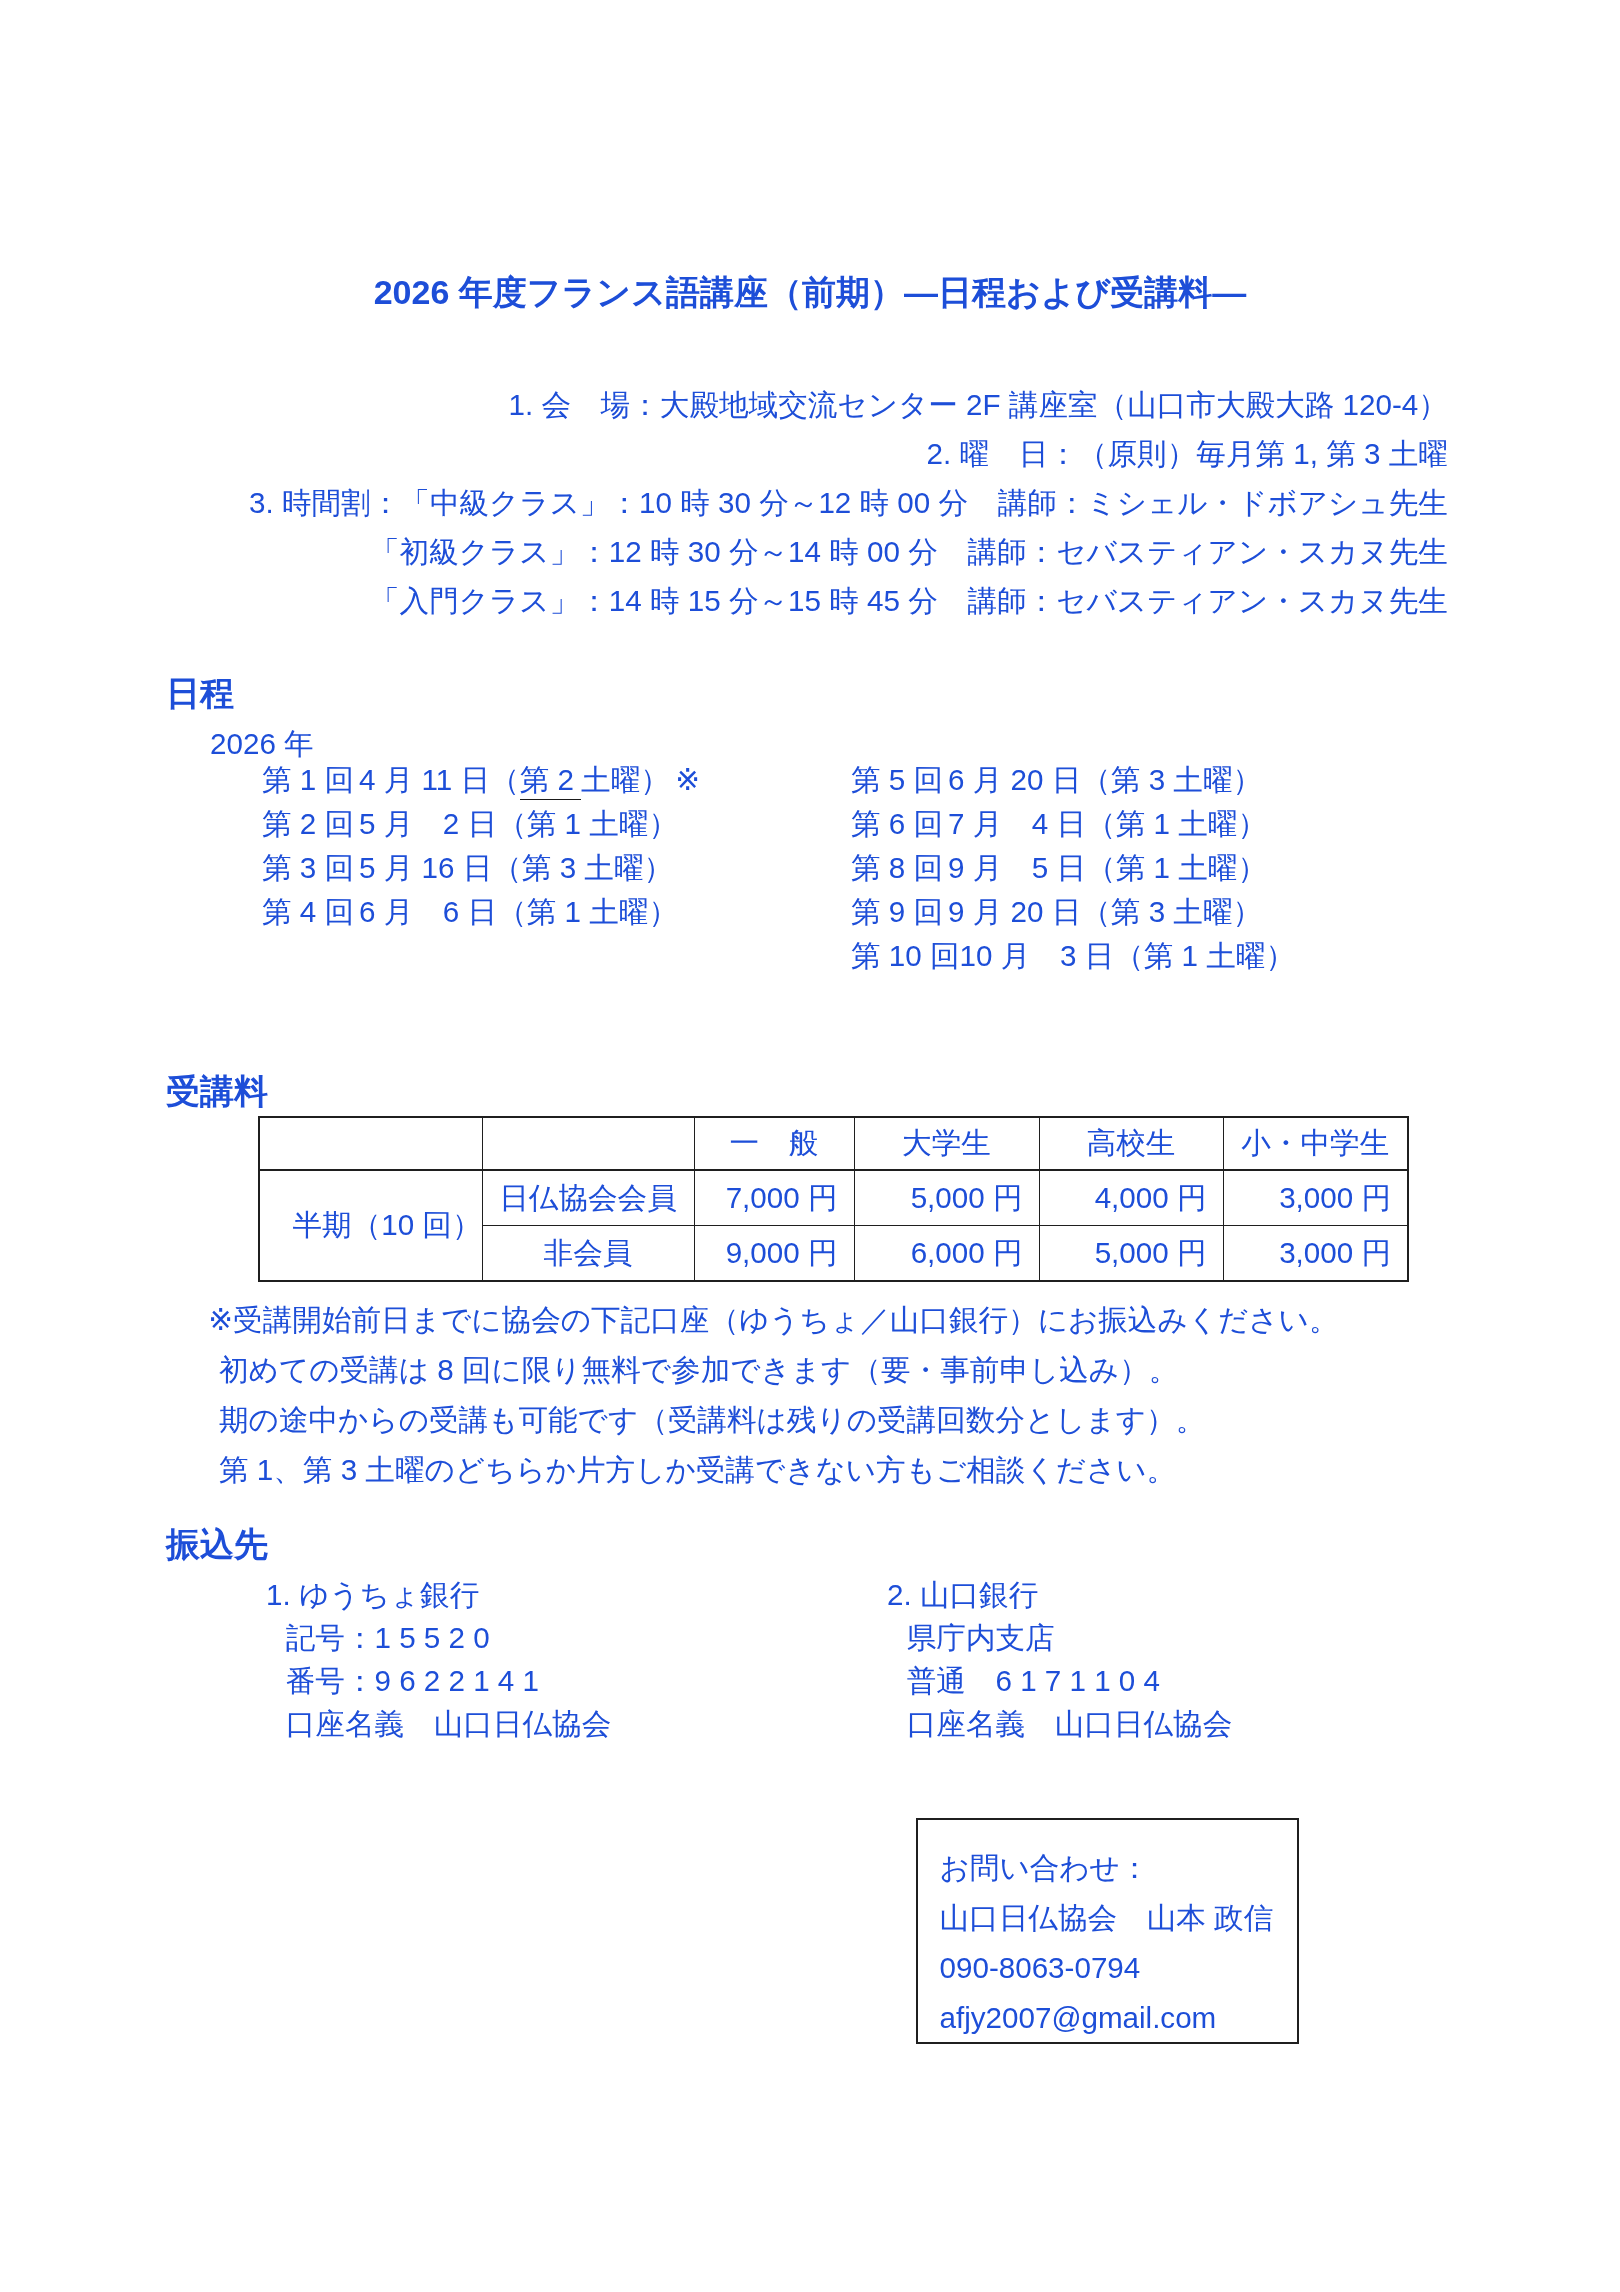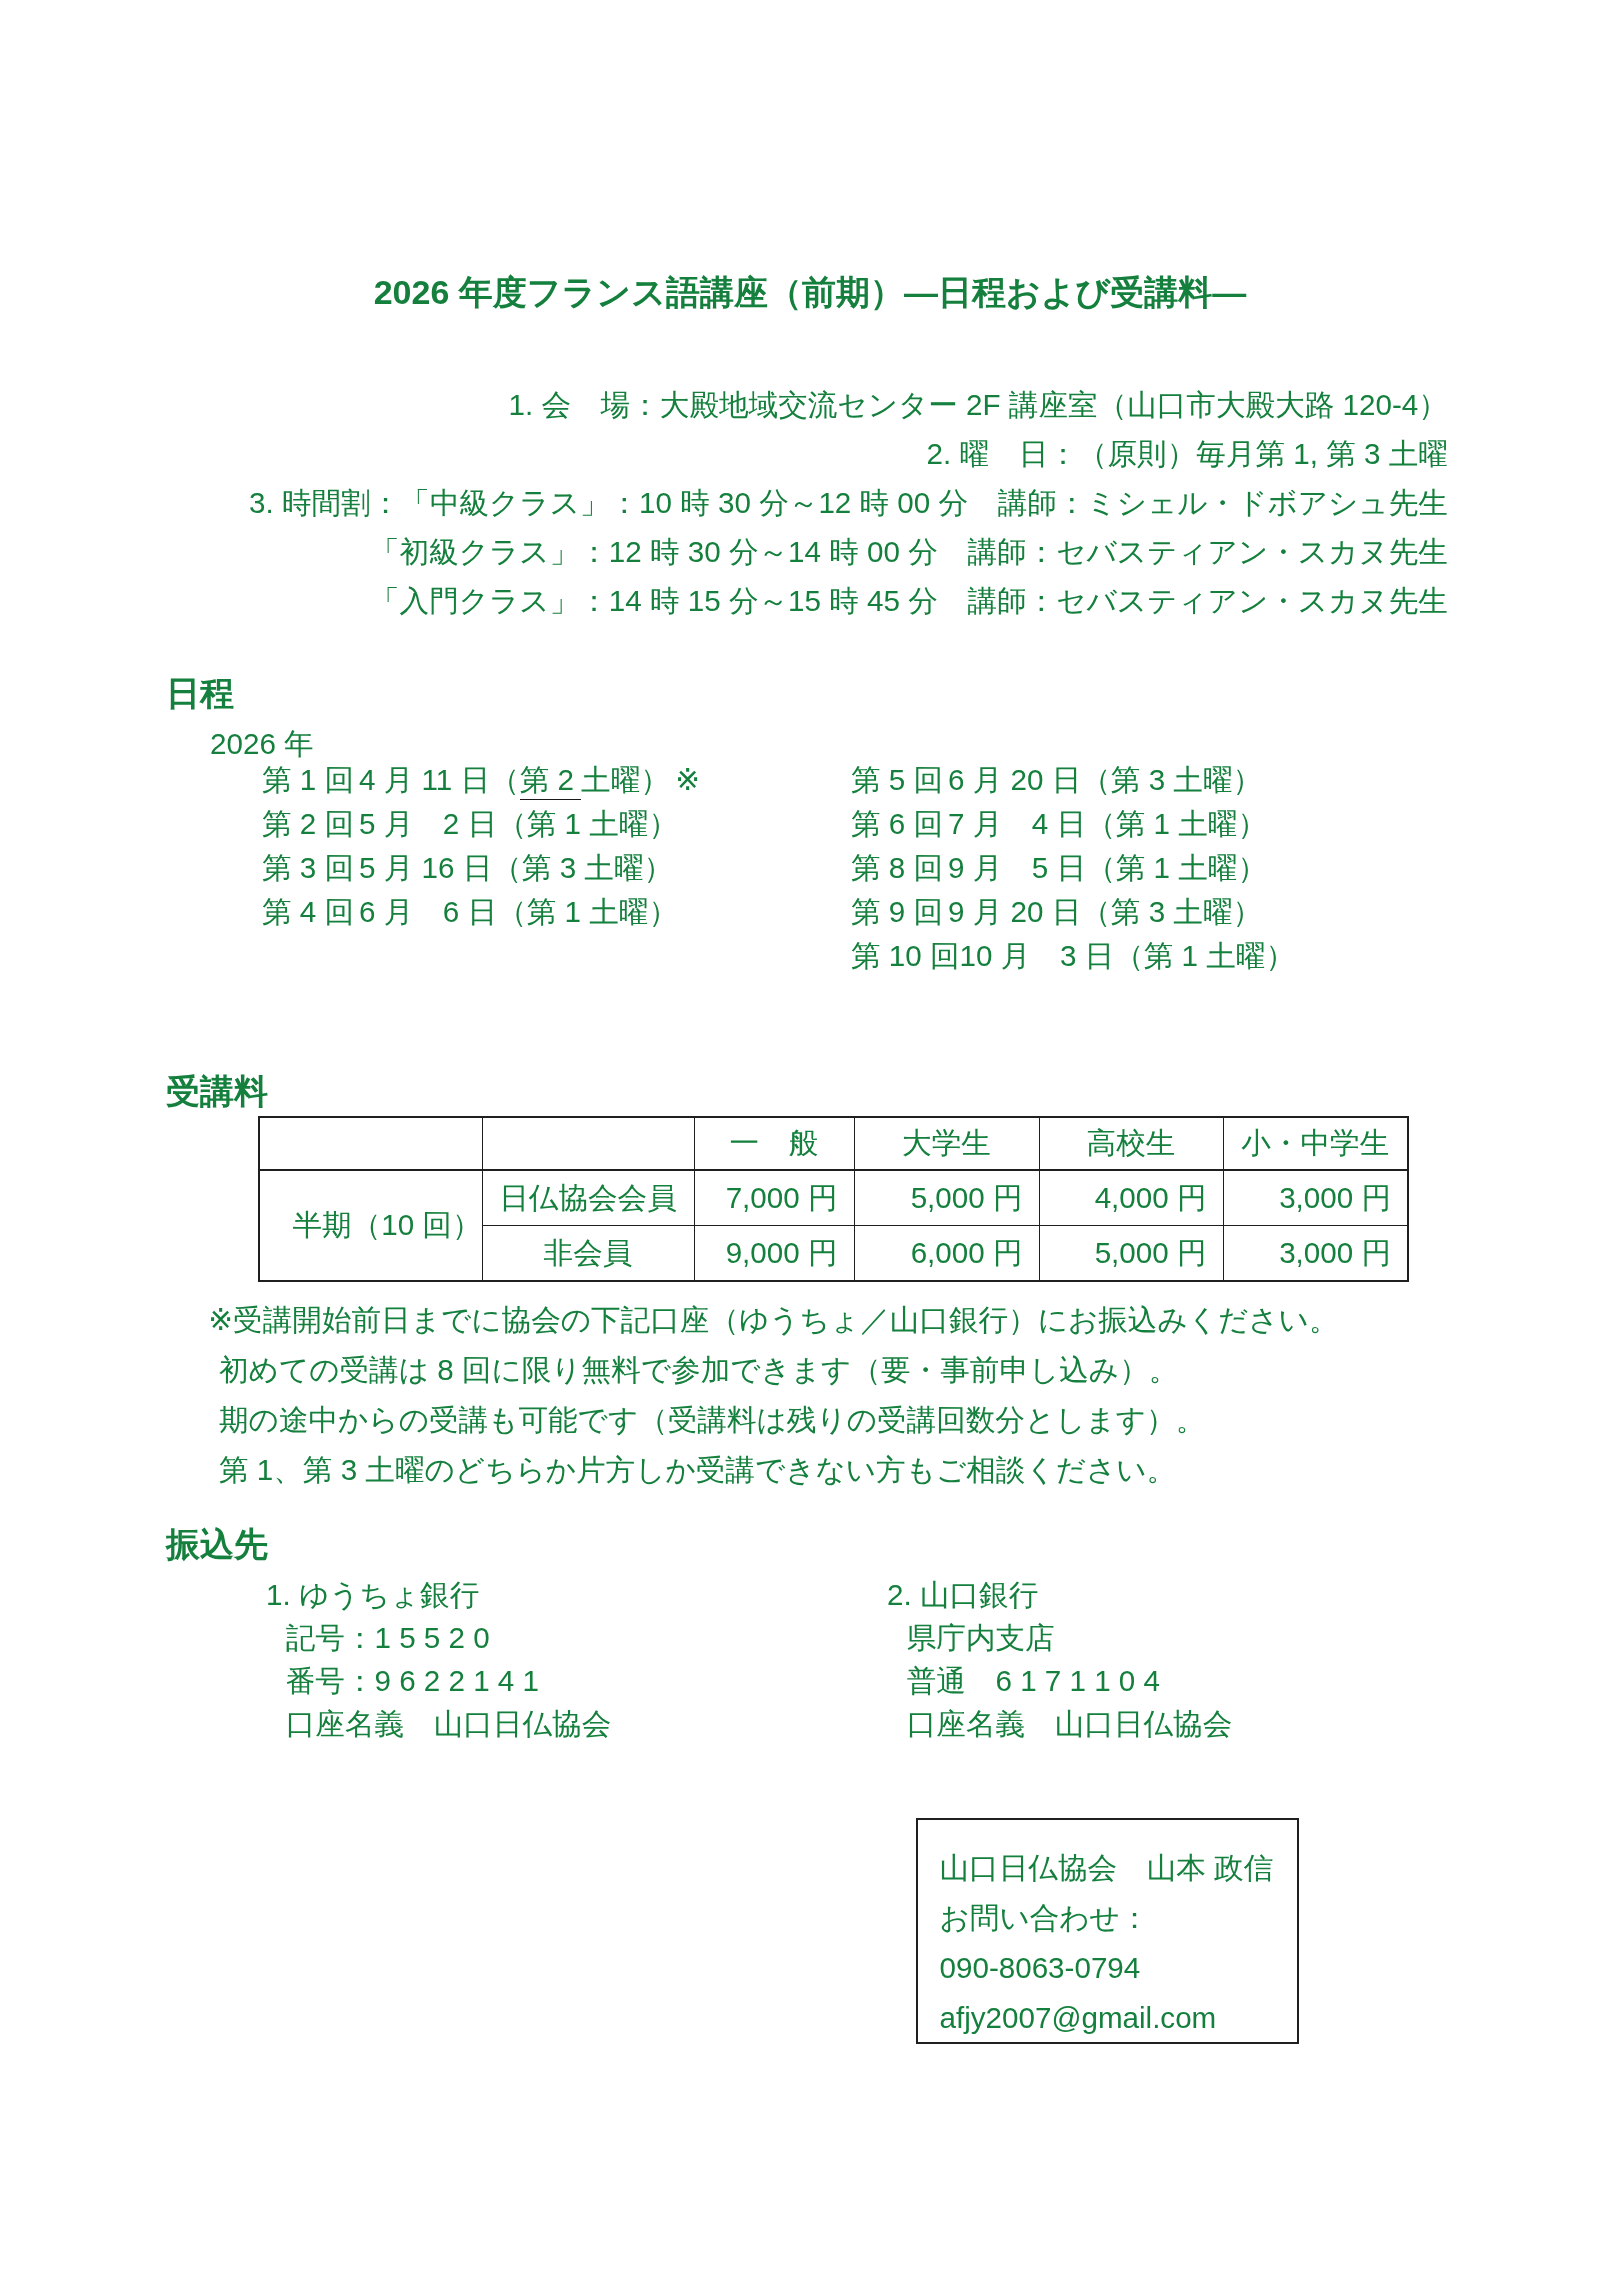--- a/index.html
+++ b/index.html
@@ -1,21 +1,21 @@
 <!DOCTYPE html>
 <html style="font-size:14.3px"><head>
 <meta charset="utf-8">
 <style>
   html,body{margin:0;padding:0;background:#e8e8e8;}
   .page{
     position:relative;
     width:1620px;height:2293px;
     background:#ffffff;
     font-family:"Liberation Sans","DejaVu Sans",sans-serif;
-    color:#15803d;
+    color:#1d4ed8;
     overflow:hidden;
   }
   .abs{position:absolute;}
   .doc-title{
     top:271px;left:0;width:100%;
     text-align:center;
     font-size:34px;font-weight:bold;
     line-height:43px;
     white-space:nowrap;
   }
@@ -181,20 +181,20 @@
   </div>
 
   <div class="abs bank bank-right">
     <div class="bank-line">2. 山口銀行</div>
     <div class="bank-line detail">県庁内支店</div>
     <div class="bank-line detail">普通　6 1 7 1 1 0 4</div>
     <div class="bank-line detail">口座名義　山口日仏協会</div>
   </div>
 
   <div class="abs contact-box">
+    <div class="contact-line">お問い合わせ：</div>
     <div class="contact-line">山口日仏協会　山本 政信</div>
-    <div class="contact-line">お問い合わせ：</div>
     <div class="contact-line">090-8063-0794</div>
     <div class="contact-line">afjy2007@gmail.com</div>
   </div>
 
 </div>
 
 
 </body></html>

